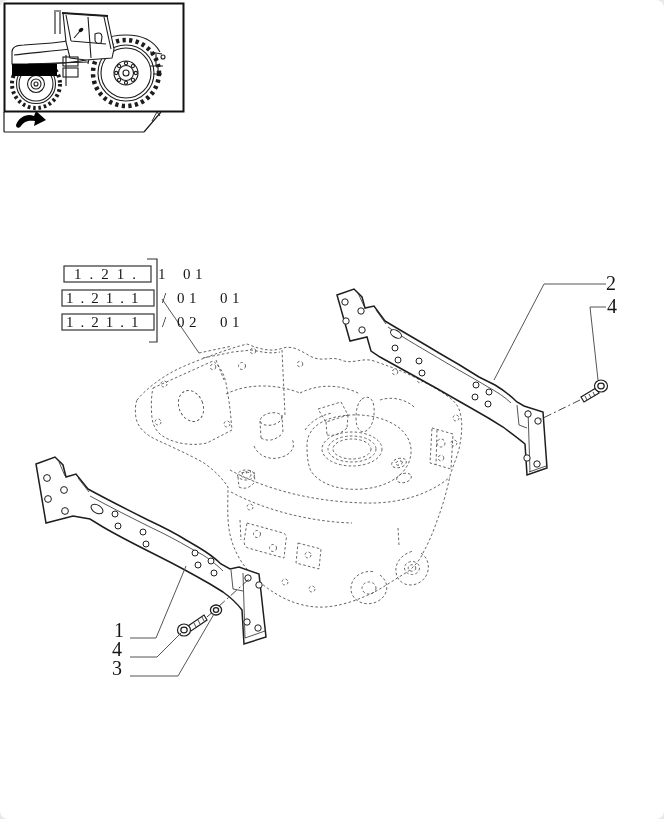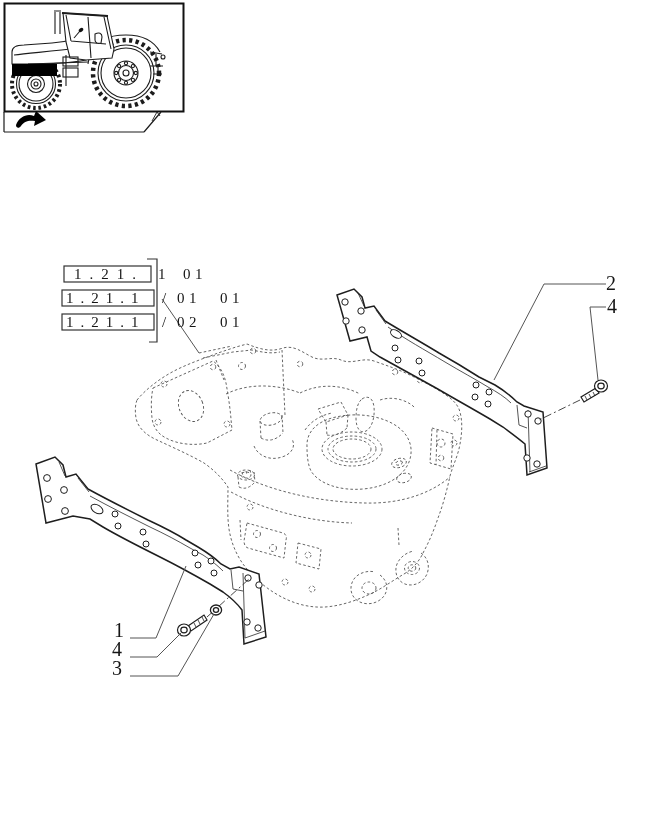--- a/index.html
+++ b/index.html
@@ -3,20 +3,21 @@
 <meta charset="utf-8">
 <style>
   html,body{margin:0;padding:0;background:#e8e8e8;}
   .page{
     position:relative;
     width:664px;height:819px;
     background:#ffffff;
     font-family:"Liberation Serif", serif;
     overflow:hidden;
     margin:0 auto;
+    border-radius:8px;
   }
   svg{position:absolute;left:0;top:0;}
   text{fill:#151515;}
   .code-text{font-size:15px;letter-spacing:7px;}
   .code-text-r1{font-size:15px;letter-spacing:8px;}
   .code-after{font-size:15px;letter-spacing:4.5px;}
   .callout{font-size:20px;}
 </style>
 </head>
 <body>

